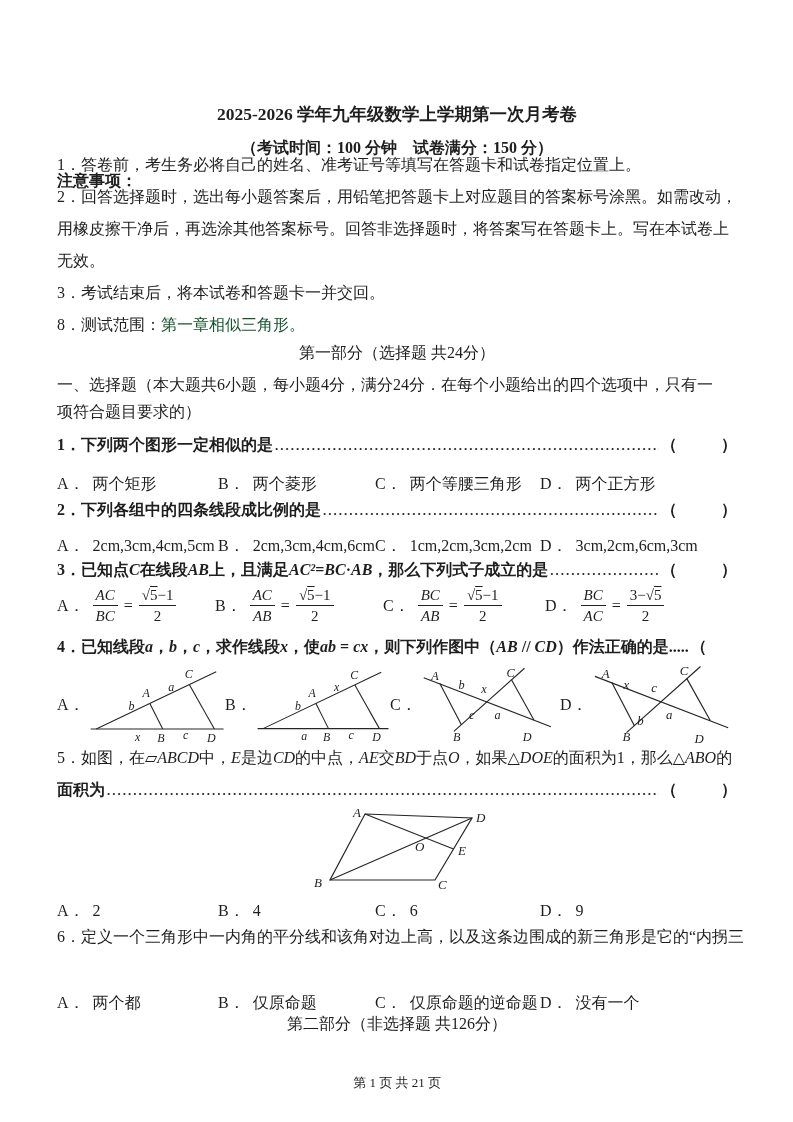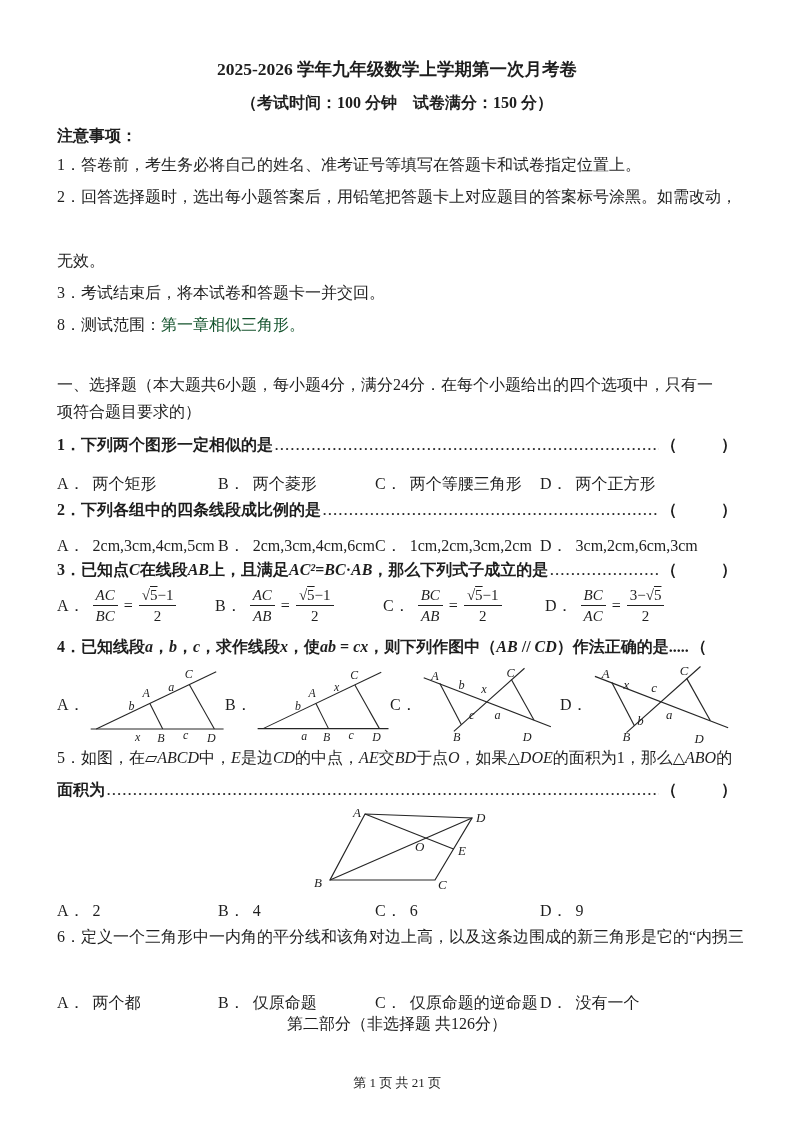--- a/index.html
+++ b/index.html
@@ -1,20 +1,20 @@
 <!DOCTYPE html>
 <html><head>
 <meta charset="utf-8">
 <style>
   html,body{margin:0;padding:0;background:#ffffff;}
   .page{position:relative;width:793px;height:1122px;background:#fff;overflow:hidden;
         font-family:"Liberation Serif","DejaVu Serif",serif;color:#1e1e1e;font-size:16px;}
   .ln{position:absolute;left:57px;right:56px;line-height:22px;white-space:nowrap;}
   .center{text-align:center;}
-  .bold{font-weight:bold;}
+  .bold{font-weight:bold;margin-top:45px;}
   .title{font-size:17.5px;}
   .red{color:#14532d;}
   .leader{display:flex;align-items:baseline;font-weight:bold;}
   .leader .txt{flex:none;}
   .dots{flex:1 1 auto;overflow:hidden;white-space:nowrap;font-size:13px;letter-spacing:2px;color:#2a2a2a;margin:0 2px;}
   .pr{flex:none;white-space:nowrap;}
   .gap{display:inline-block;width:44px;}
   .gapw{display:inline-block;width:92px;}
   .optrow{display:grid;grid-template-columns:161px 157px 165px 1fr;margin-top:6px;}
   .optrow3{display:grid;grid-template-columns:158px 168px 162px 1fr;align-items:center;}
@@ -37,26 +37,28 @@
 <body>
 
 <div class="page">
 
   <div class="ln center bold title" style="top:58px">2025-2026 学年九年级数学上学期第一次月考卷</div>
   <div class="ln center bold" style="top:92px">（考试时间：100 分钟　试卷满分：150 分）</div>
 
   <div class="ln bold" style="top:125px">注意事项：</div>
   <div class="ln" style="top:154px">1．答卷前，考生务必将自己的姓名、准考证号等填写在答题卡和试卷指定位置上。</div>
   <div class="ln" style="top:186px">2．回答选择题时，选出每小题答案后，用铅笔把答题卡上对应题目的答案标号涂黑。如需改动，</div>
+  <div class="ln" style="top:218px">用橡皮擦干净后，再选涂其他答案标号。回答非选择题时，将答案写在答题卡上。写在本试卷上</div>
   <div class="ln" style="top:250px">无效。</div>
   <div class="ln" style="top:282px">3．考试结束后，将本试卷和答题卡一并交回。</div>
   <div class="ln" style="top:314px">
     <span>8．测试范围：</span><span class="red">第一章相似三角形。</span>
   </div>
 
+  <div class="ln center" style="top:342px">第一部分（选择题 共24分）</div>
   <div class="ln" style="top:374px">一、选择题（本大题共6小题，每小题4分，满分24分．在每个小题给出的四个选项中，只有一</div>
   <div class="ln" style="top:401px">项符合题目要求的）</div>
 
   <div class="ln leader" style="top:434px">
     <span class="txt">1．下列两个图形一定相似的是</span>
     <span class="dots">................................................................................................................................................................</span>
     <span class="pr"><span>（</span><span class="gap"></span><span>）</span></span>
   </div>
   <div class="ln optrow" style="top:467px">
     <span><span class="olabel">A．</span><span>两个矩形</span></span>

